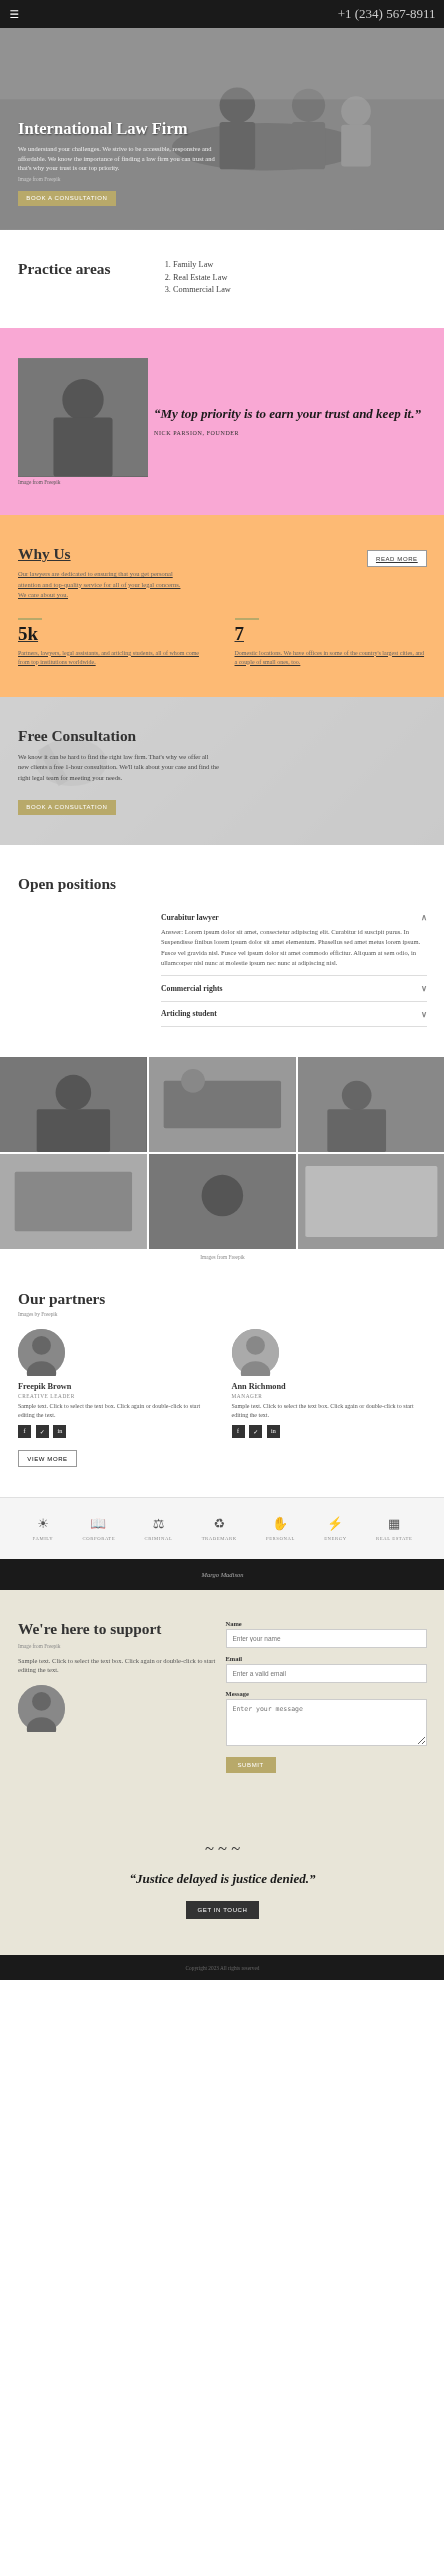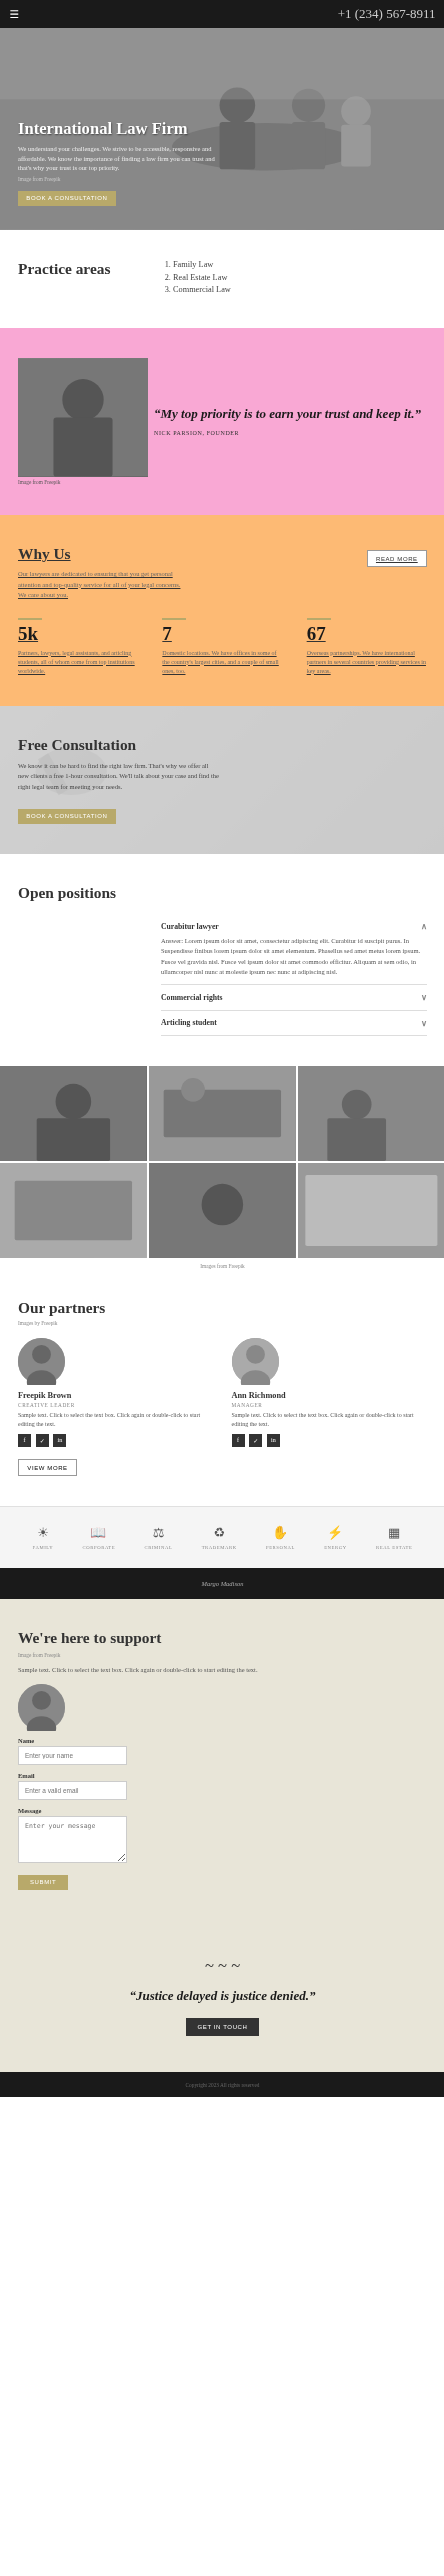--- a/index.html
+++ b/index.html
@@ -392,21 +392,20 @@
       font-style: italic;
     }
 
     
     .support-section {
       background: #e8e5d8;
       padding: 30px 18px;
       display: flex;
       gap: 6px;
       align-items: flex-start;
-      flex-direction: column;
     }
     .support-left { flex: 1; }
     .support-left h2 {
       font-size: 15.4px;
       font-weight: 700;
       margin-bottom: 4.7px;
     }
     .support-img-from {
       font-size: 5.3px;
       color: #888;
@@ -578,25 +577,20 @@
   <div class="stats-row">
     <div class="stat-item">
       <div class="stat-divider"></div>
       <div class="stat-number">5k</div>
       <p class="stat-desc">Partners, lawyers, legal assistants, and articling students, all of whom come from top institutions worldwide.</p>
     </div>
     <div class="stat-item">
       <div class="stat-divider"></div>
       <div class="stat-number">7</div>
       <p class="stat-desc">Domestic locations. We have offices in some of the country's largest cities, and a couple of small ones, too.</p>
-    </div>
-    <div class="stat-item">
-      <div class="stat-divider"></div>
-      <div class="stat-number">67</div>
-      <p class="stat-desc">Overseas partnerships. We have international partners in several countries providing services in key areas.</p>
     </div>
   </div>
 </section>
 
 <section class="free-consult">
   <div class="free-consult-bg">
     <svg width="445" height="100%" style="position:absolute;top:0;left:0;width:100%;height:100%;" viewBox="0 0 750 249.781">
       <rect width="100%" height="100%" fill="#888" opacity="0.4"></rect>
 
       <ellipse cx="120" cy="110" rx="60" ry="40" fill="#666" opacity="0.5"></ellipse>

